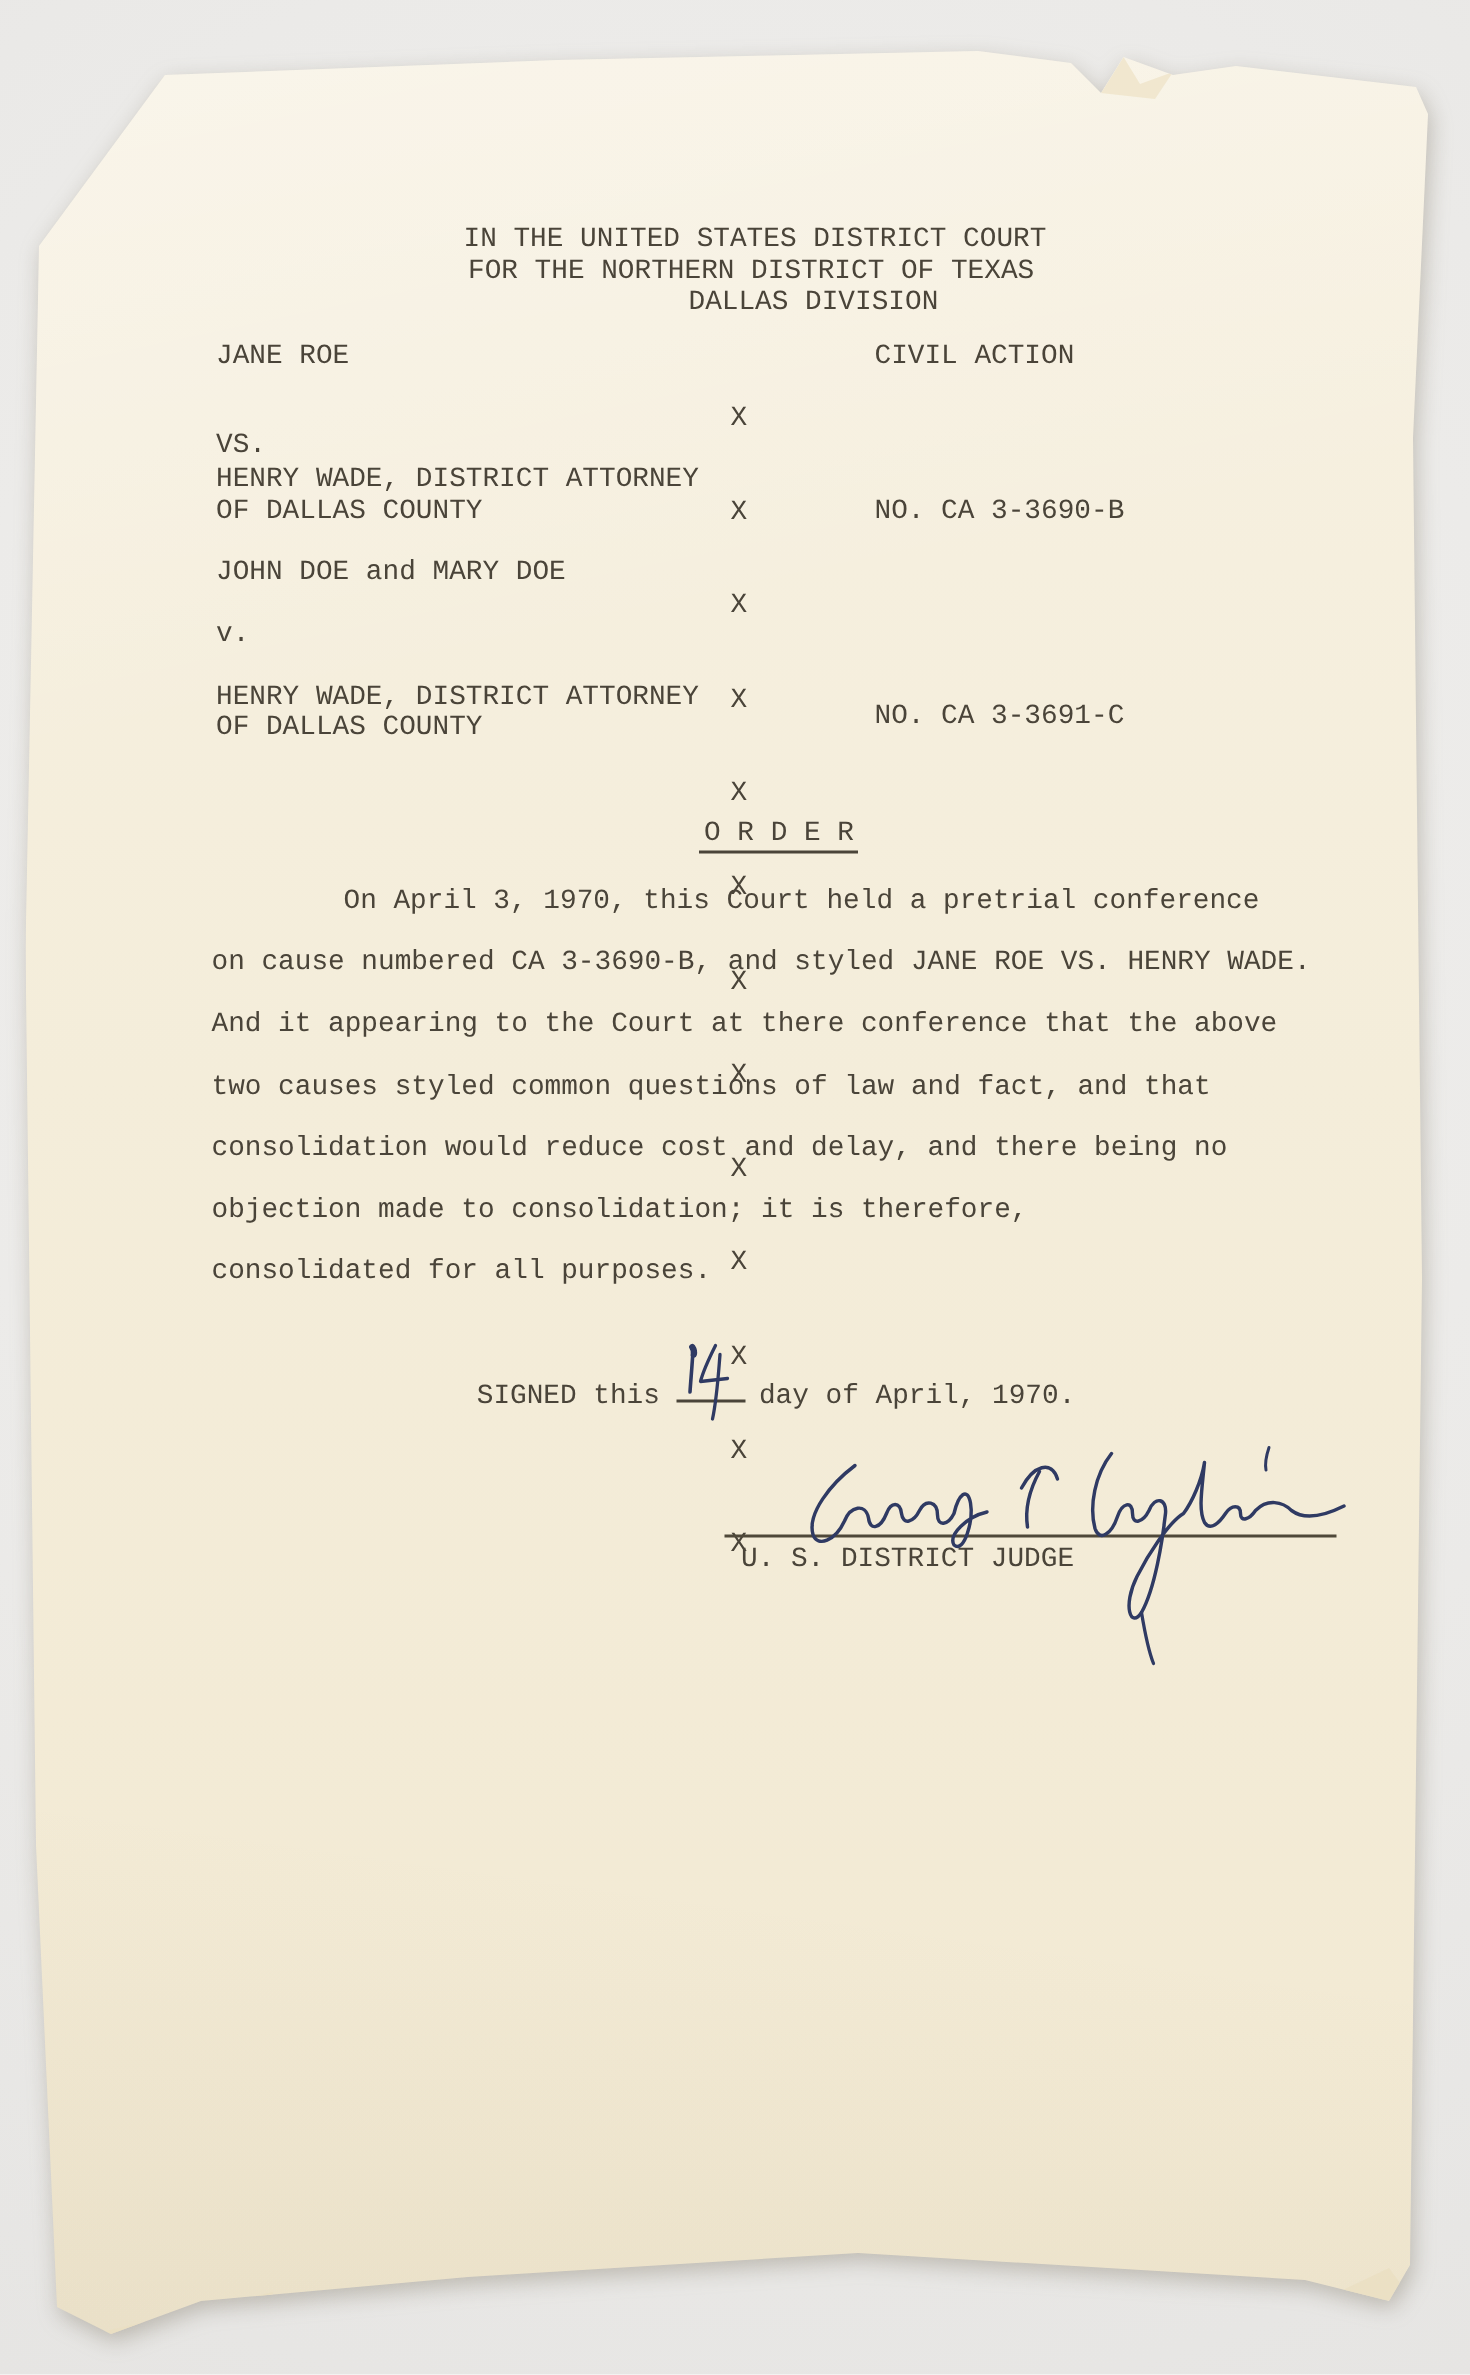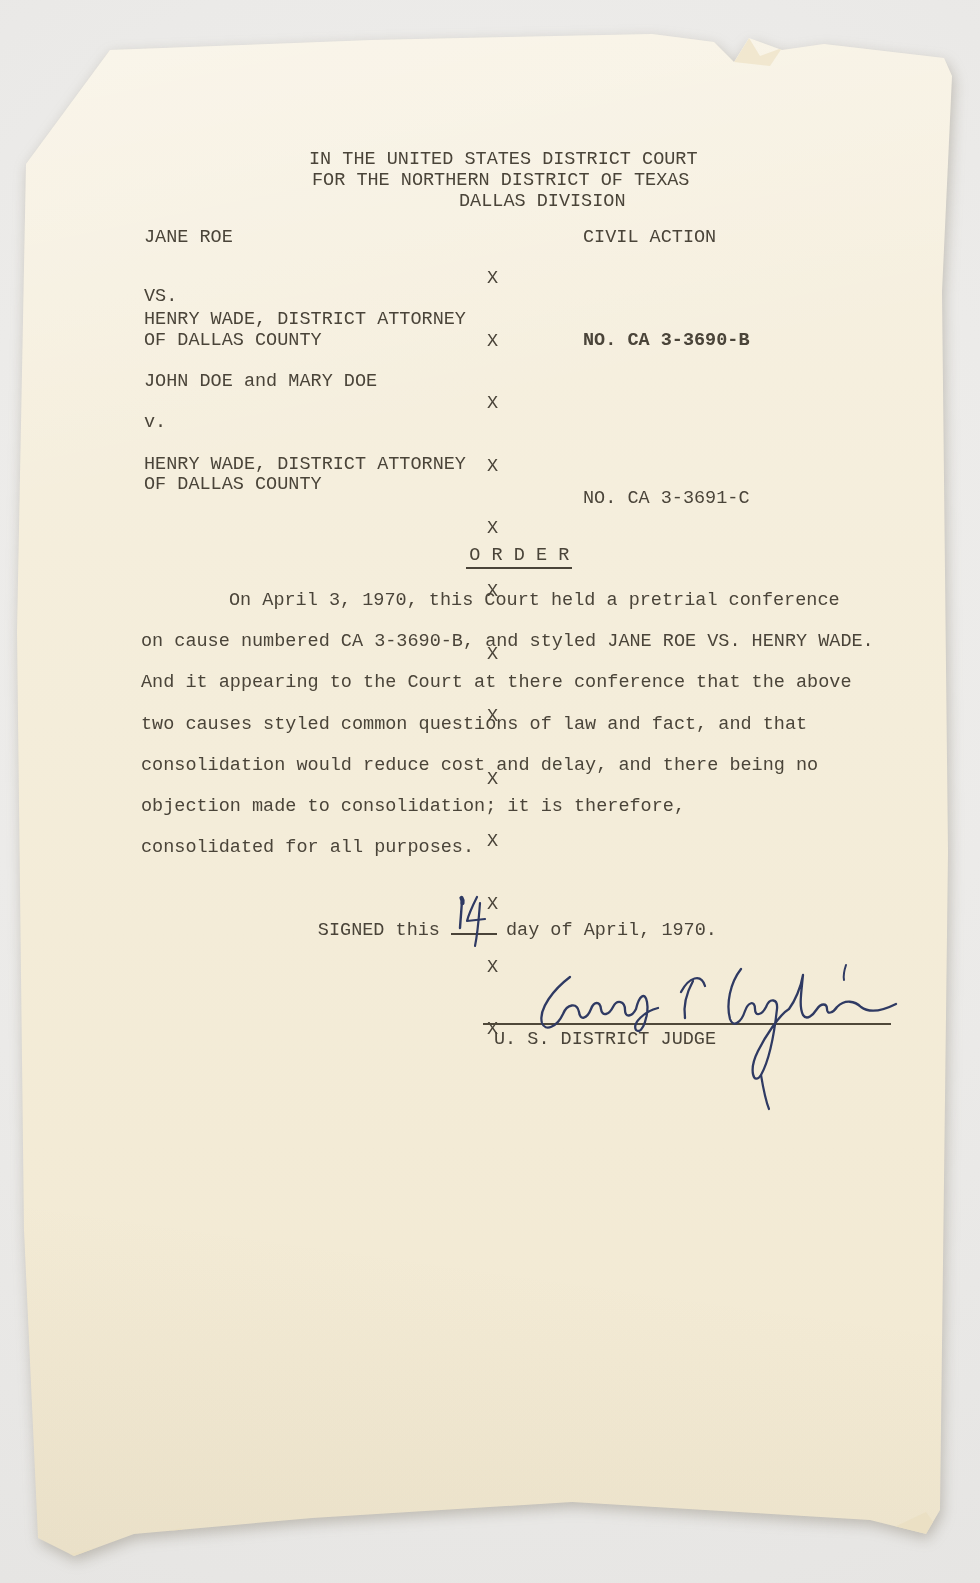--- a/index.html
+++ b/index.html
@@ -112,22 +112,22 @@
         <span>X</span>
         <span>X</span>
         <span>X</span>
         <span>X</span>
         <span>X</span>
         <span>X</span>
         <span>X</span>
       </div>
       <div class="cap-right">
         <div class="tw cr" style="top:0px;">CIVIL ACTION</div>
-        <div class="tw cr" style="top:103px;font-weight:bold;">NO. CA 3-3690-B</div>
-        <div class="tw cr" style="top:261px;">NO. CA 3-3691-C</div>
+        <div class="tw cr" style="top:103px;">NO. CA 3-3690-B</div>
+        <div class="tw cr" style="top:240px;">NO. CA 3-3691-C</div>
       </div>
     </div>
 
     <div class="tw order-title">
       <span>O R D E R</span>
     </div>
 
     <div class="body-block">
       <div class="tw b-line indent">On April 3, 1970, this Court held a pretrial conference</div>
       <div class="tw b-line">on cause numbered CA 3-3690-B, and styled JANE ROE VS. HENRY WADE.</div>

